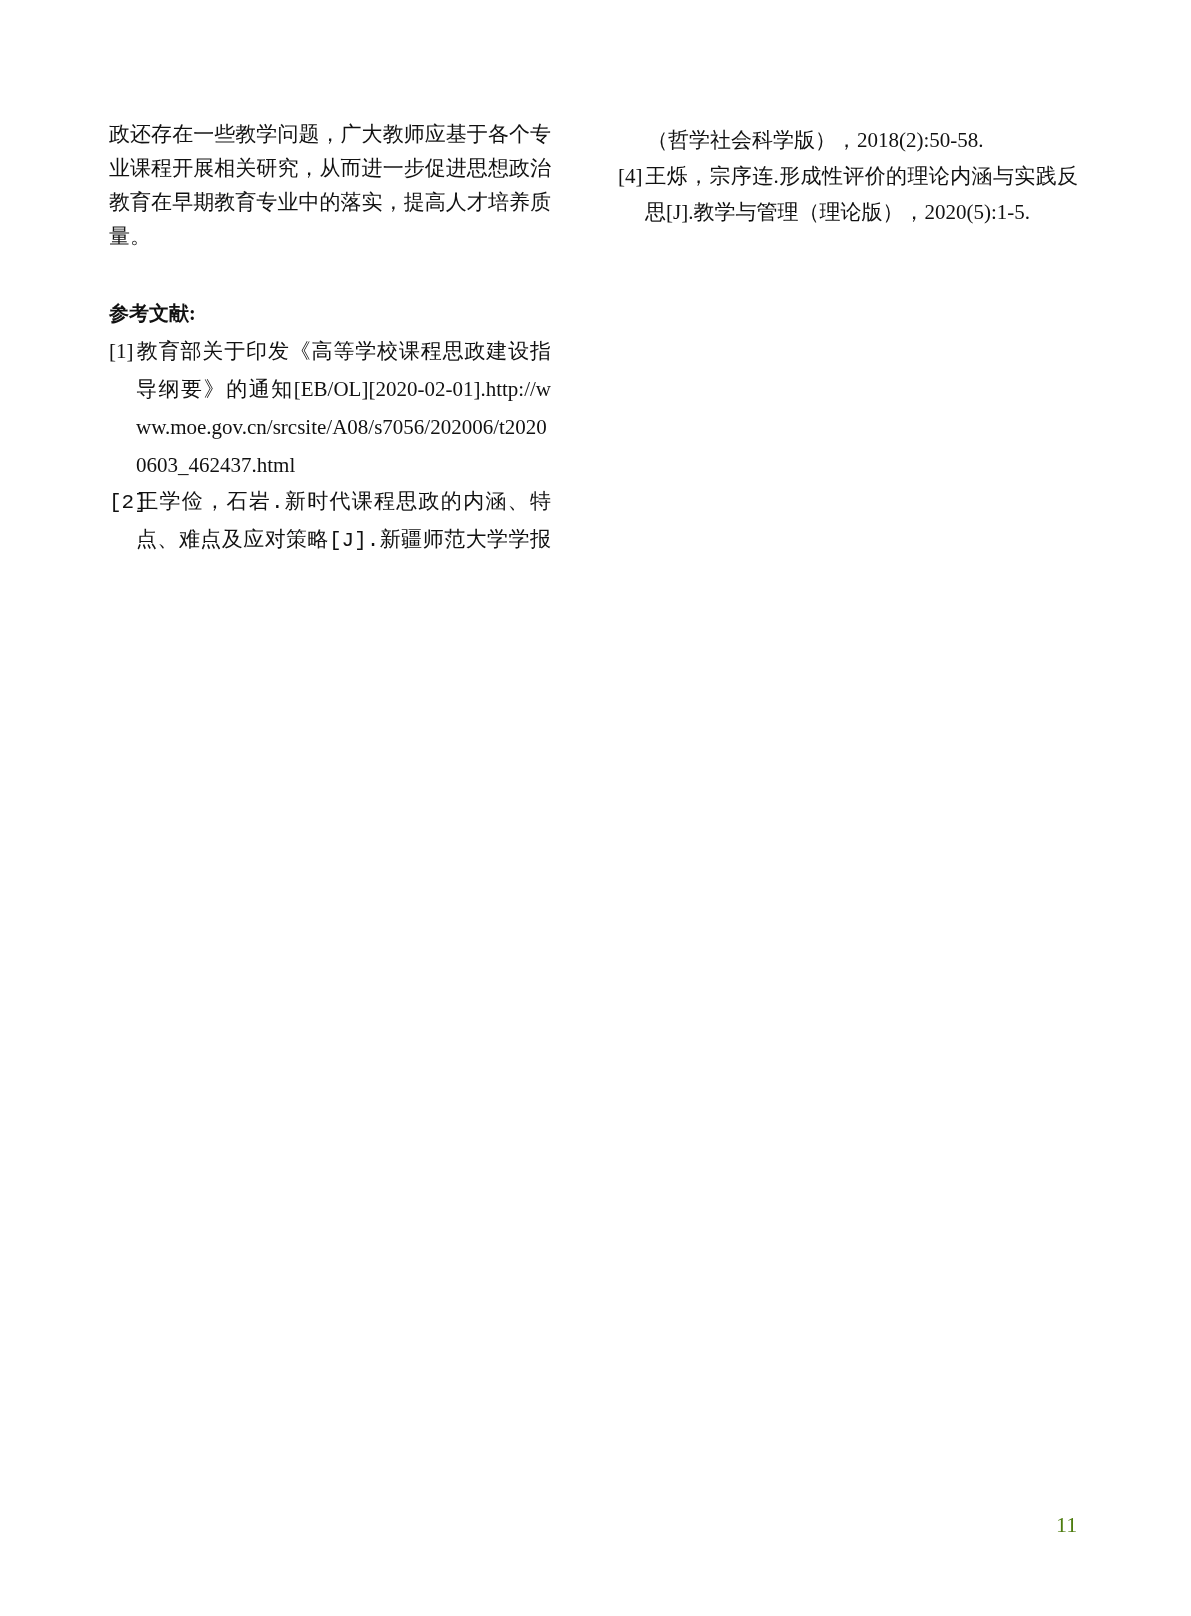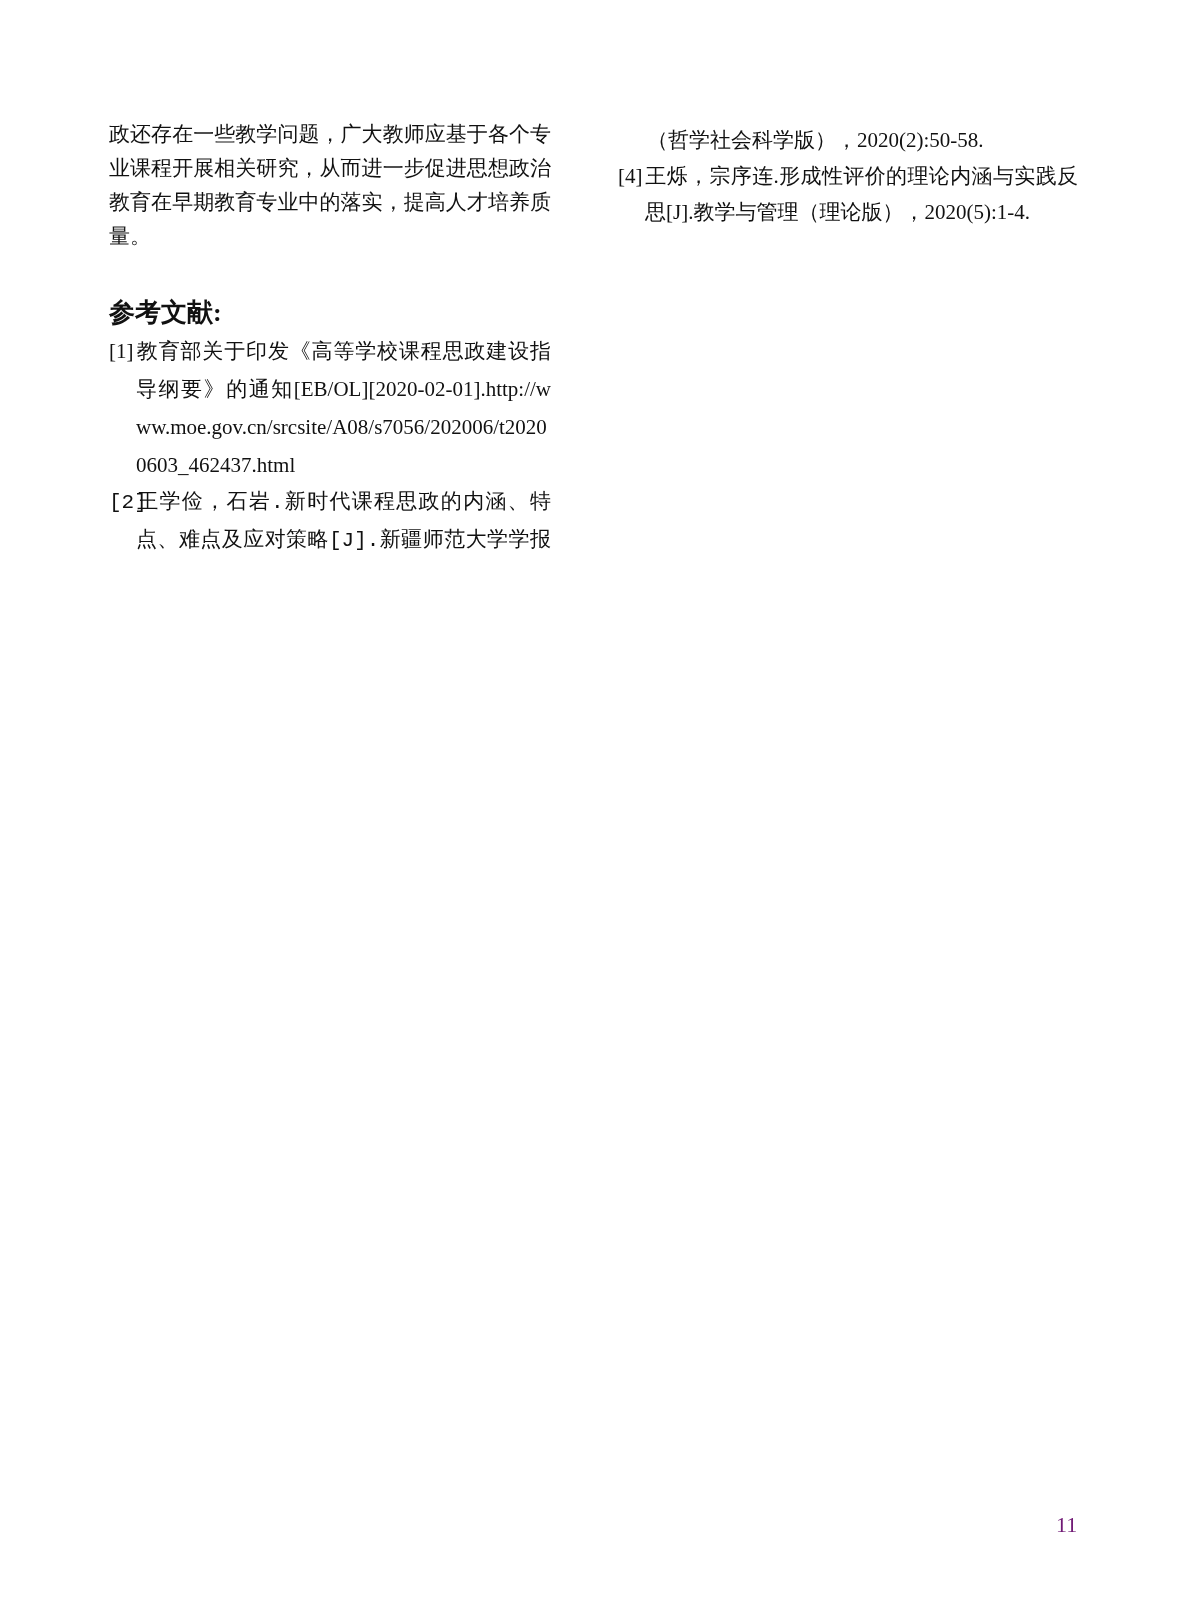--- a/index.html
+++ b/index.html
@@ -28,21 +28,21 @@
 
   .para {
     margin: 0;
     font-size: 21px;
     line-height: 34px;
     text-align: justify;
     word-break: break-all;
   }
   .ref-heading {
     margin: 41px 0 0 0;
-    font-size: 26px;
+    font-size: 20px;
     line-height: 38px;
     font-weight: bold;
   }
   .ref-item {
     margin: 0;
     font-size: 21px;
     text-align: justify;
     word-break: break-all;
     
     padding-left: 27px;
@@ -60,45 +60,45 @@
     
     padding-left: 29px;
     text-indent: 0;
   }
   .page-number {
     position: absolute;
     left: 1056px;
     top: 1511px;
     font-size: 22px;
     line-height: 28px;
-    color: #701a75;
+    color: #4d7c0f;
   }
 </style>
 </head>
 <body>
 
 <div class="page">
 
   <div class="columns">
 
     <div class="column column-left">
       <p class="para">政还存在一些教学问题，广大教师应基于各个专业课程开展相关研究，从而进一步促进思想政治教育在早期教育专业中的落实，提高人才培养质量。</p>
 
       <p class="ref-heading">参考文献:</p>
 
       <p class="ref-item"><span class="ref-label">[1]</span><span class="ref-text">教育部关于印发《高等学校课程思政建设指导纲要》的通知[EB/OL][2020-02-01].http://www.moe.gov.cn/srcsite/A08/s7056/202006/t20200603_462437.html</span></p>
 
       <p class="ref-item justify-last"><span class="ref-label">[2]</span><span class="ref-text">王学俭，石岩.新时代课程思政的内涵、特点、难点及应对策略[J].新疆师范大学学报</span></p>
     </div>
 
     <div class="column column-right">
-      <p class="ref-item ref-continuation"><span class="ref-text">（哲学社会科学版），2020(2):50-58.</span></p>
+      <p class="ref-item ref-continuation"><span class="ref-text">（哲学社会科学版），2018(2):50-58.</span></p>
 
 
-      <p class="ref-item"><span class="ref-label">[4]</span><span class="ref-text">王烁，宗序连.形成性评价的理论内涵与实践反思[J].教学与管理（理论版），2020(5):1-4.</span></p>
+      <p class="ref-item"><span class="ref-label">[4]</span><span class="ref-text">王烁，宗序连.形成性评价的理论内涵与实践反思[J].教学与管理（理论版），2020(5):1-5.</span></p>
 
     </div>
 
   </div>
 
   <div class="page-number">11</div>
 
 </div>
 
 </body></html>

